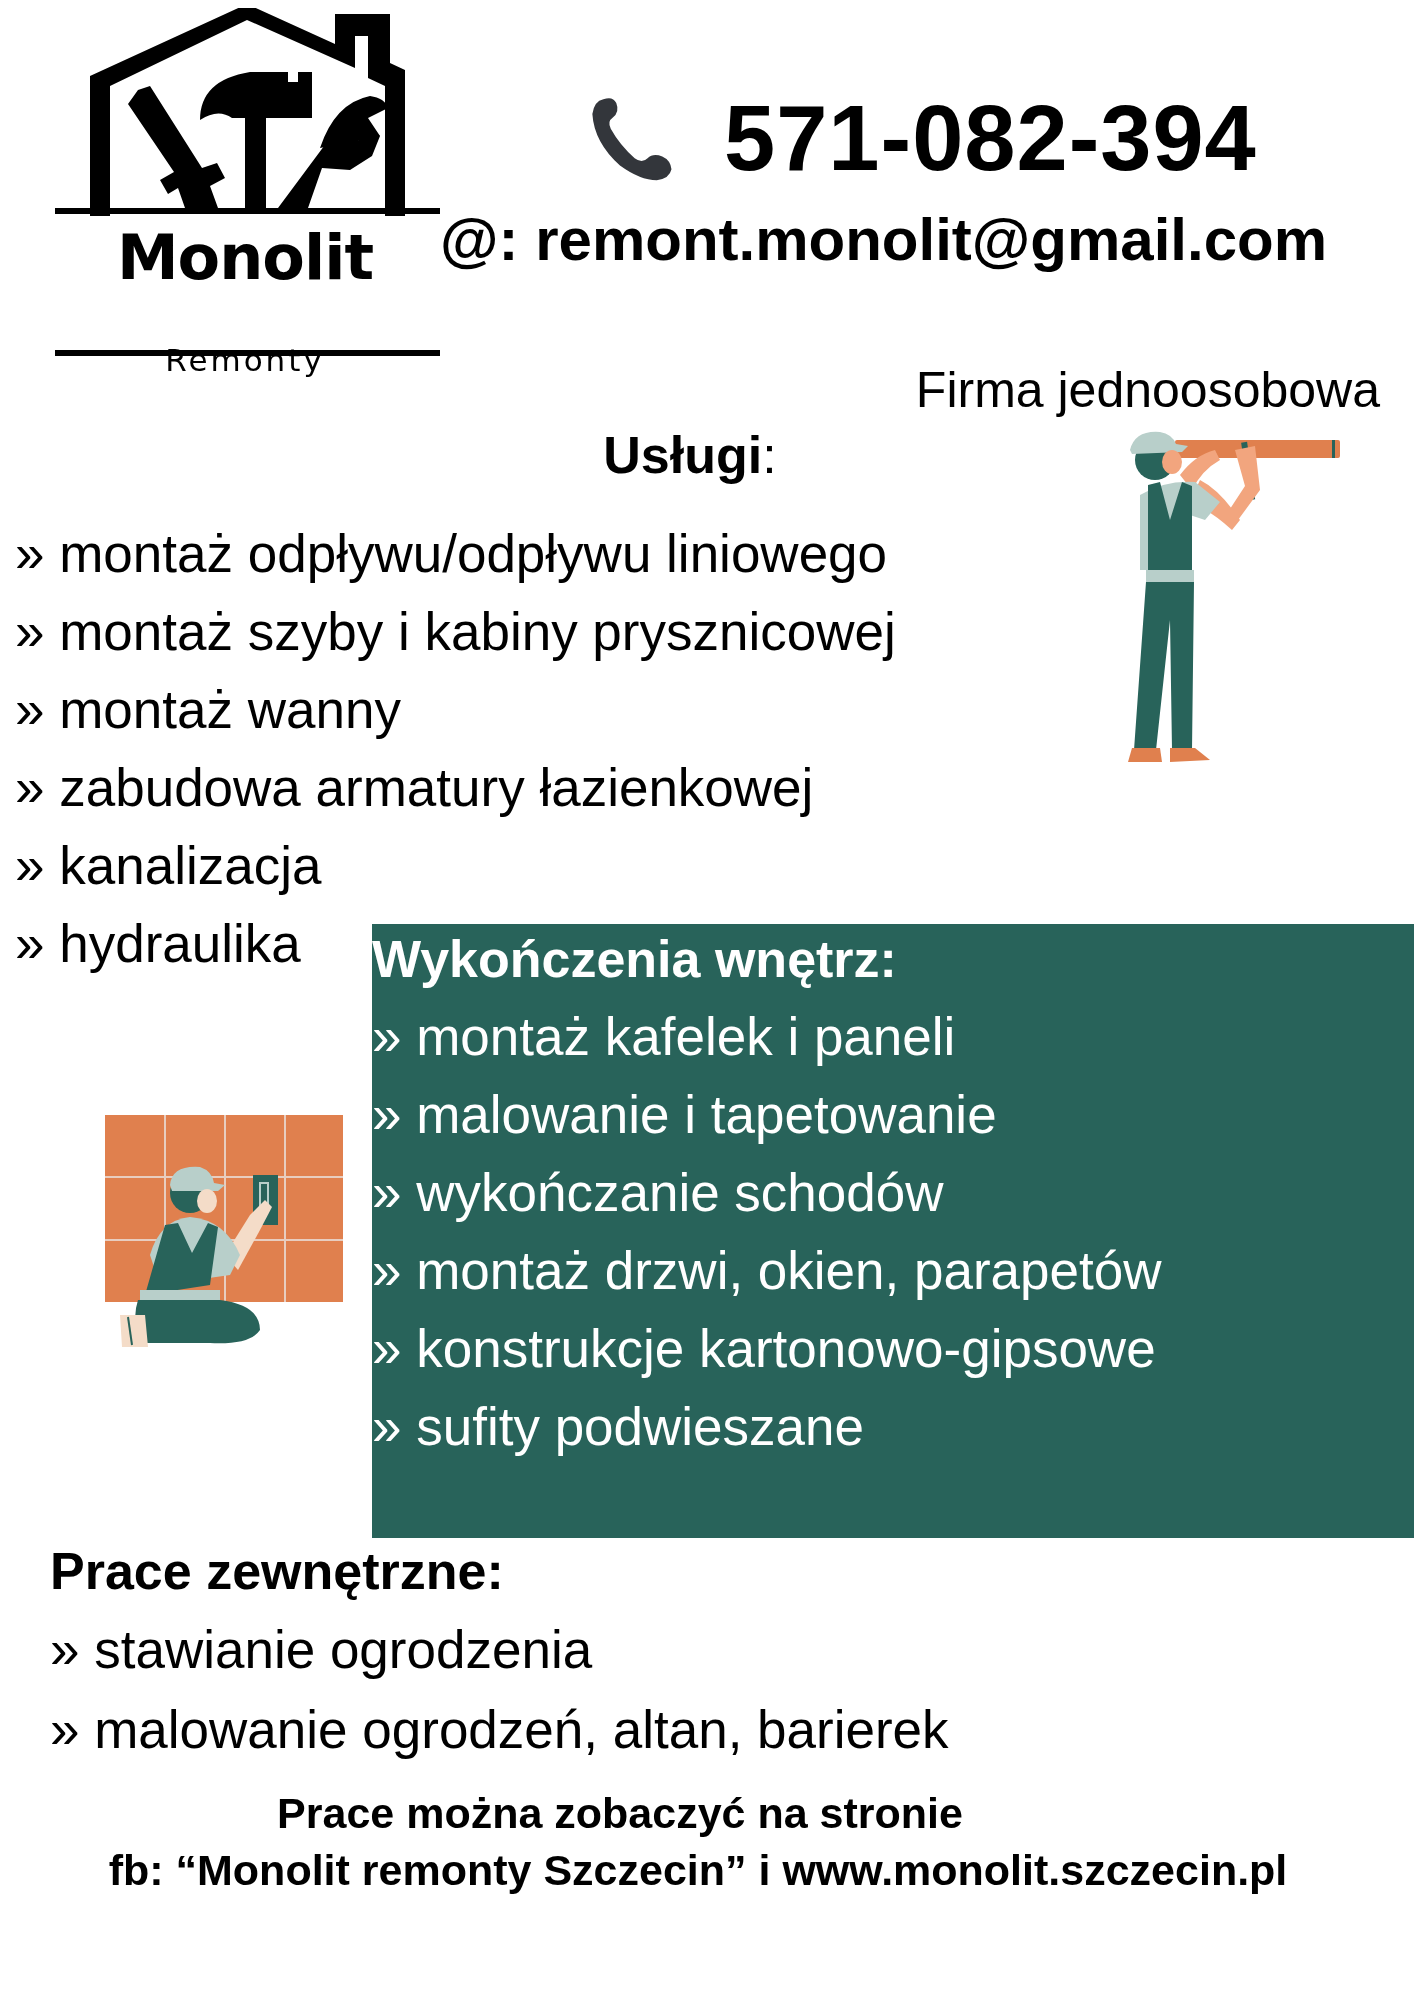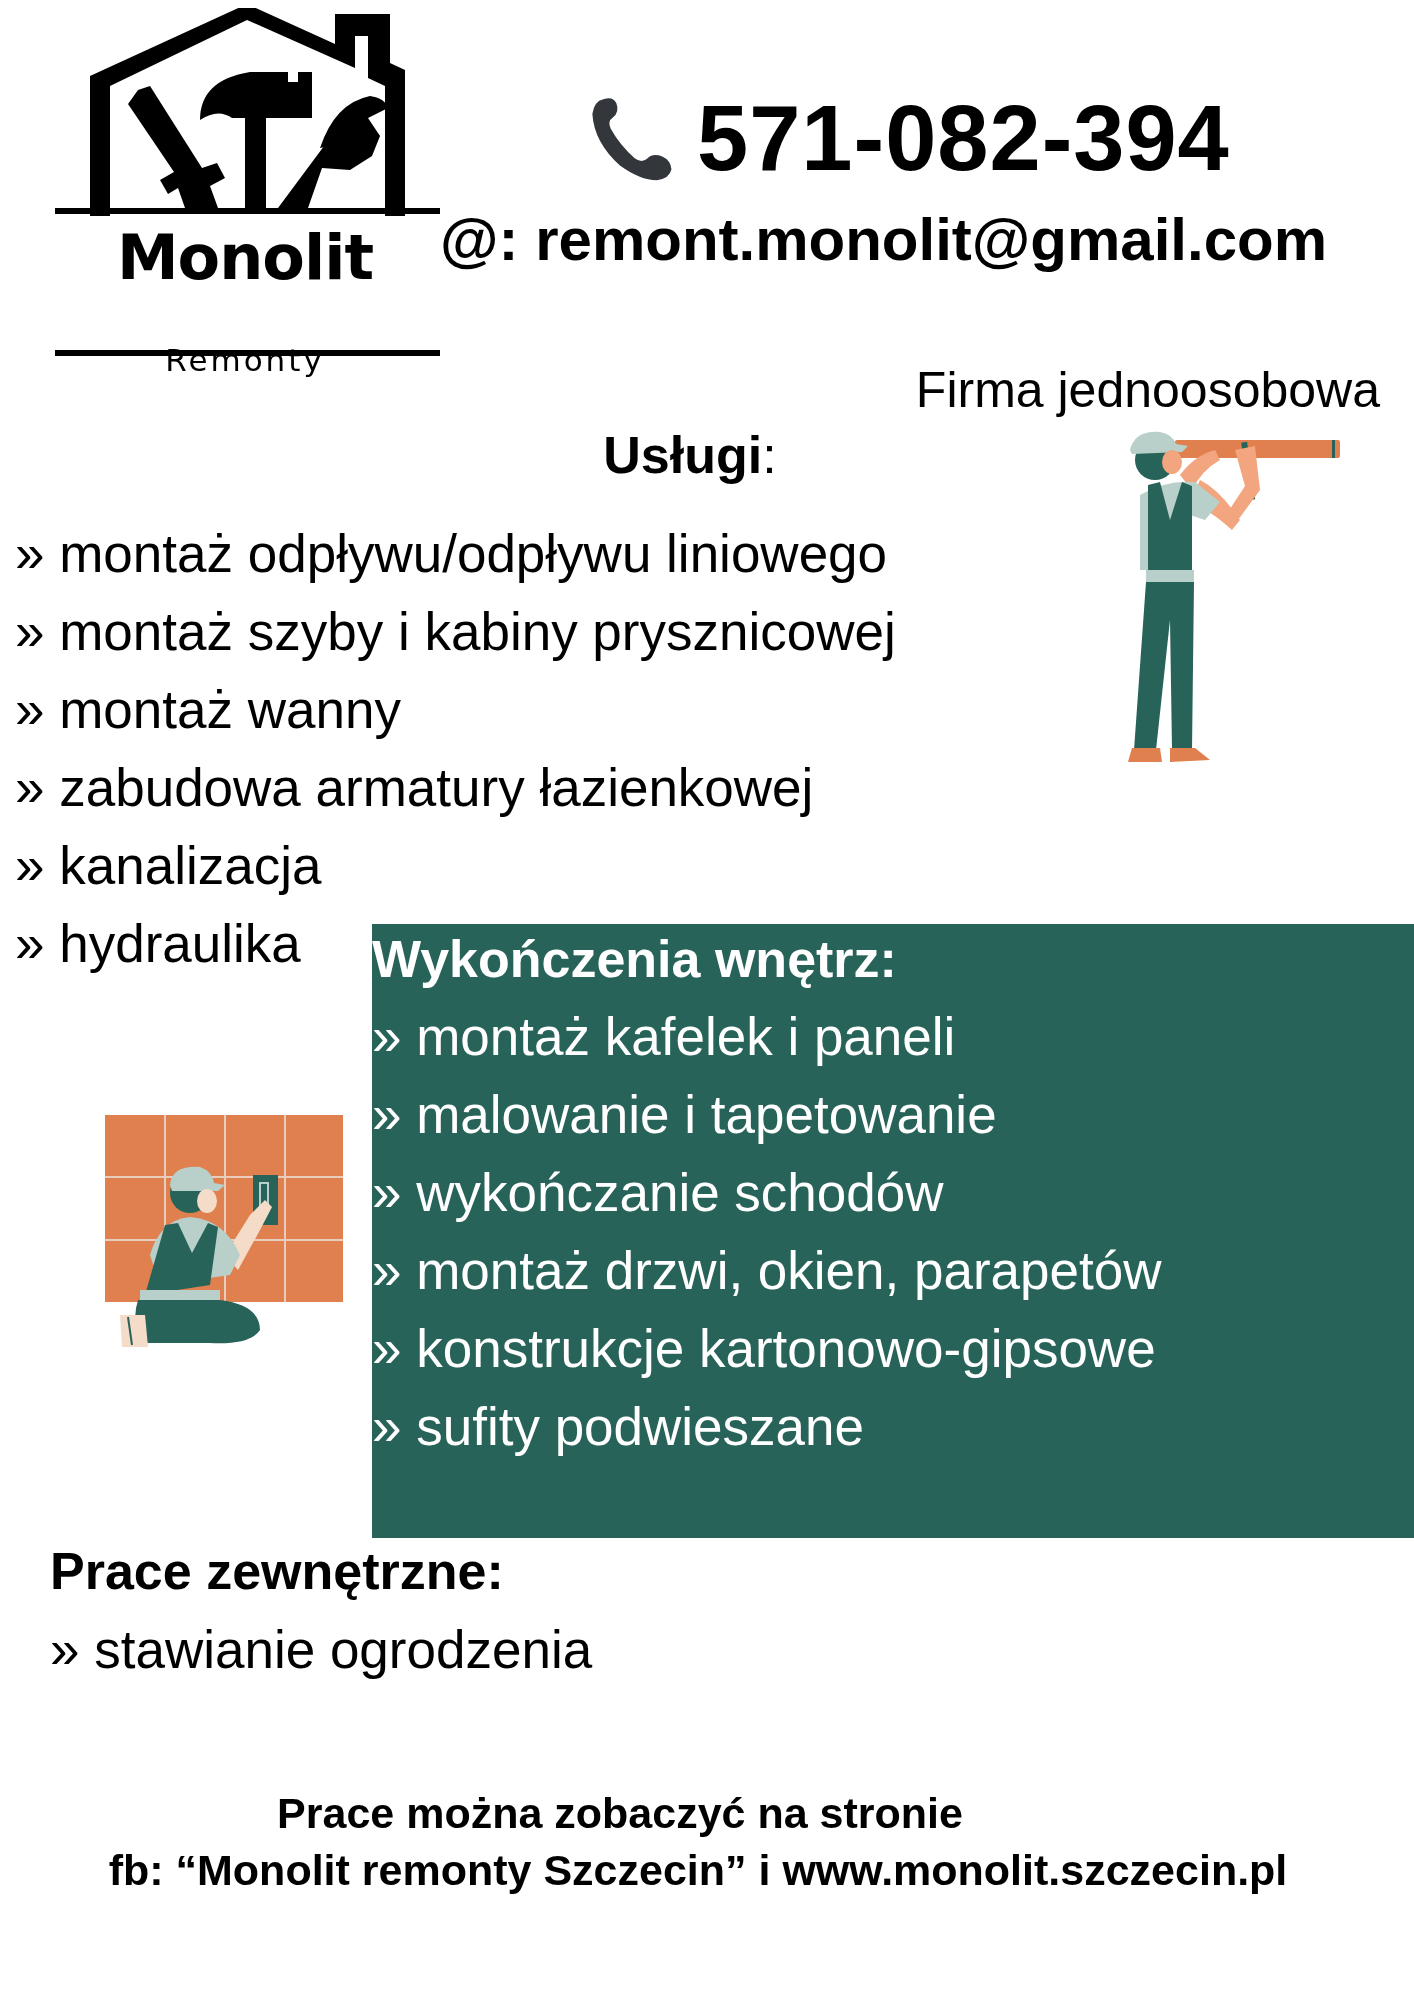--- a/index.html
+++ b/index.html
@@ -9,21 +9,21 @@
   
   #logo { position:absolute; left:50px; top:8px; width:395px; height:352px; }
   .logo-name { position:absolute; left:0; width:390px; top:215px; text-align:center;
     font-family:"DejaVu Sans", sans-serif; font-weight:bold; font-size:62px; letter-spacing:-1px; line-height:70px; }
   .logo-sub { position:absolute; left:0; width:390px; top:292px; text-align:center;
     font-family:"DejaVu Sans", sans-serif; font-size:31px; letter-spacing:3px; line-height:40px;margin-top:40px; }
 
   
   .phone-row { position:absolute; left:585px; top:88px; height:100px; display:flex; align-items:center; }
   .phone-icon { width:92px; height:92px; margin-right:20px; }
-  .phone-num { font-family:"Liberation Sans", sans-serif; font-weight:bold; font-size:92px; line-height:100px; letter-spacing:1px; }
+  .phone-num { font-family:"Liberation Sans", sans-serif; font-weight:bold; font-size:92px; line-height:100px; letter-spacing:1px;margin-left:27px; }
   .email { position:absolute; left:440px; top:200px; font-family:"Liberation Sans", sans-serif; font-weight:bold; font-size:60px; line-height:80px; }
 
   .firma { position:absolute; left:0; width:1380px; top:355px; text-align:right; font-size:50px; line-height:70px;
     font-family:"Liberation Sans", sans-serif; }
   .uslugi { position:absolute; left:0; width:1380px; top:420px; text-align:center; font-size:52px; line-height:70px;
     font-family:"Liberation Sans", sans-serif; }
   .uslugi b { font-weight:bold; }
 
   .heading { font-family:"Liberation Sans", sans-serif; font-weight:bold; font-size:52px; line-height:78px; }
   .item { font-family:"Liberation Sans", sans-serif; font-size:53px; line-height:78px; }
@@ -146,16 +146,17 @@
     <div class="item">» wykończanie schodów</div>
     <div class="item">» montaż drzwi, okien, parapetów</div>
     <div class="item">» konstrukcje kartonowo-gipsowe</div>
     <div class="item">» sufity podwieszane</div>
   </div>
 </div>
 
 <div id="exterior">
   <div class="heading">Prace zewnętrzne:</div>
   <div class="item">» stawianie ogrodzenia</div>
+  <div class="item">» malowanie ogrodzeń, altan, barierek</div>
 </div>
 
 <div class="footer1">Prace można zobaczyć na stronie</div>
 <div class="footer2">fb: “Monolit remonty Szczecin” i www.monolit.szczecin.pl</div>
 
 </body></html>

